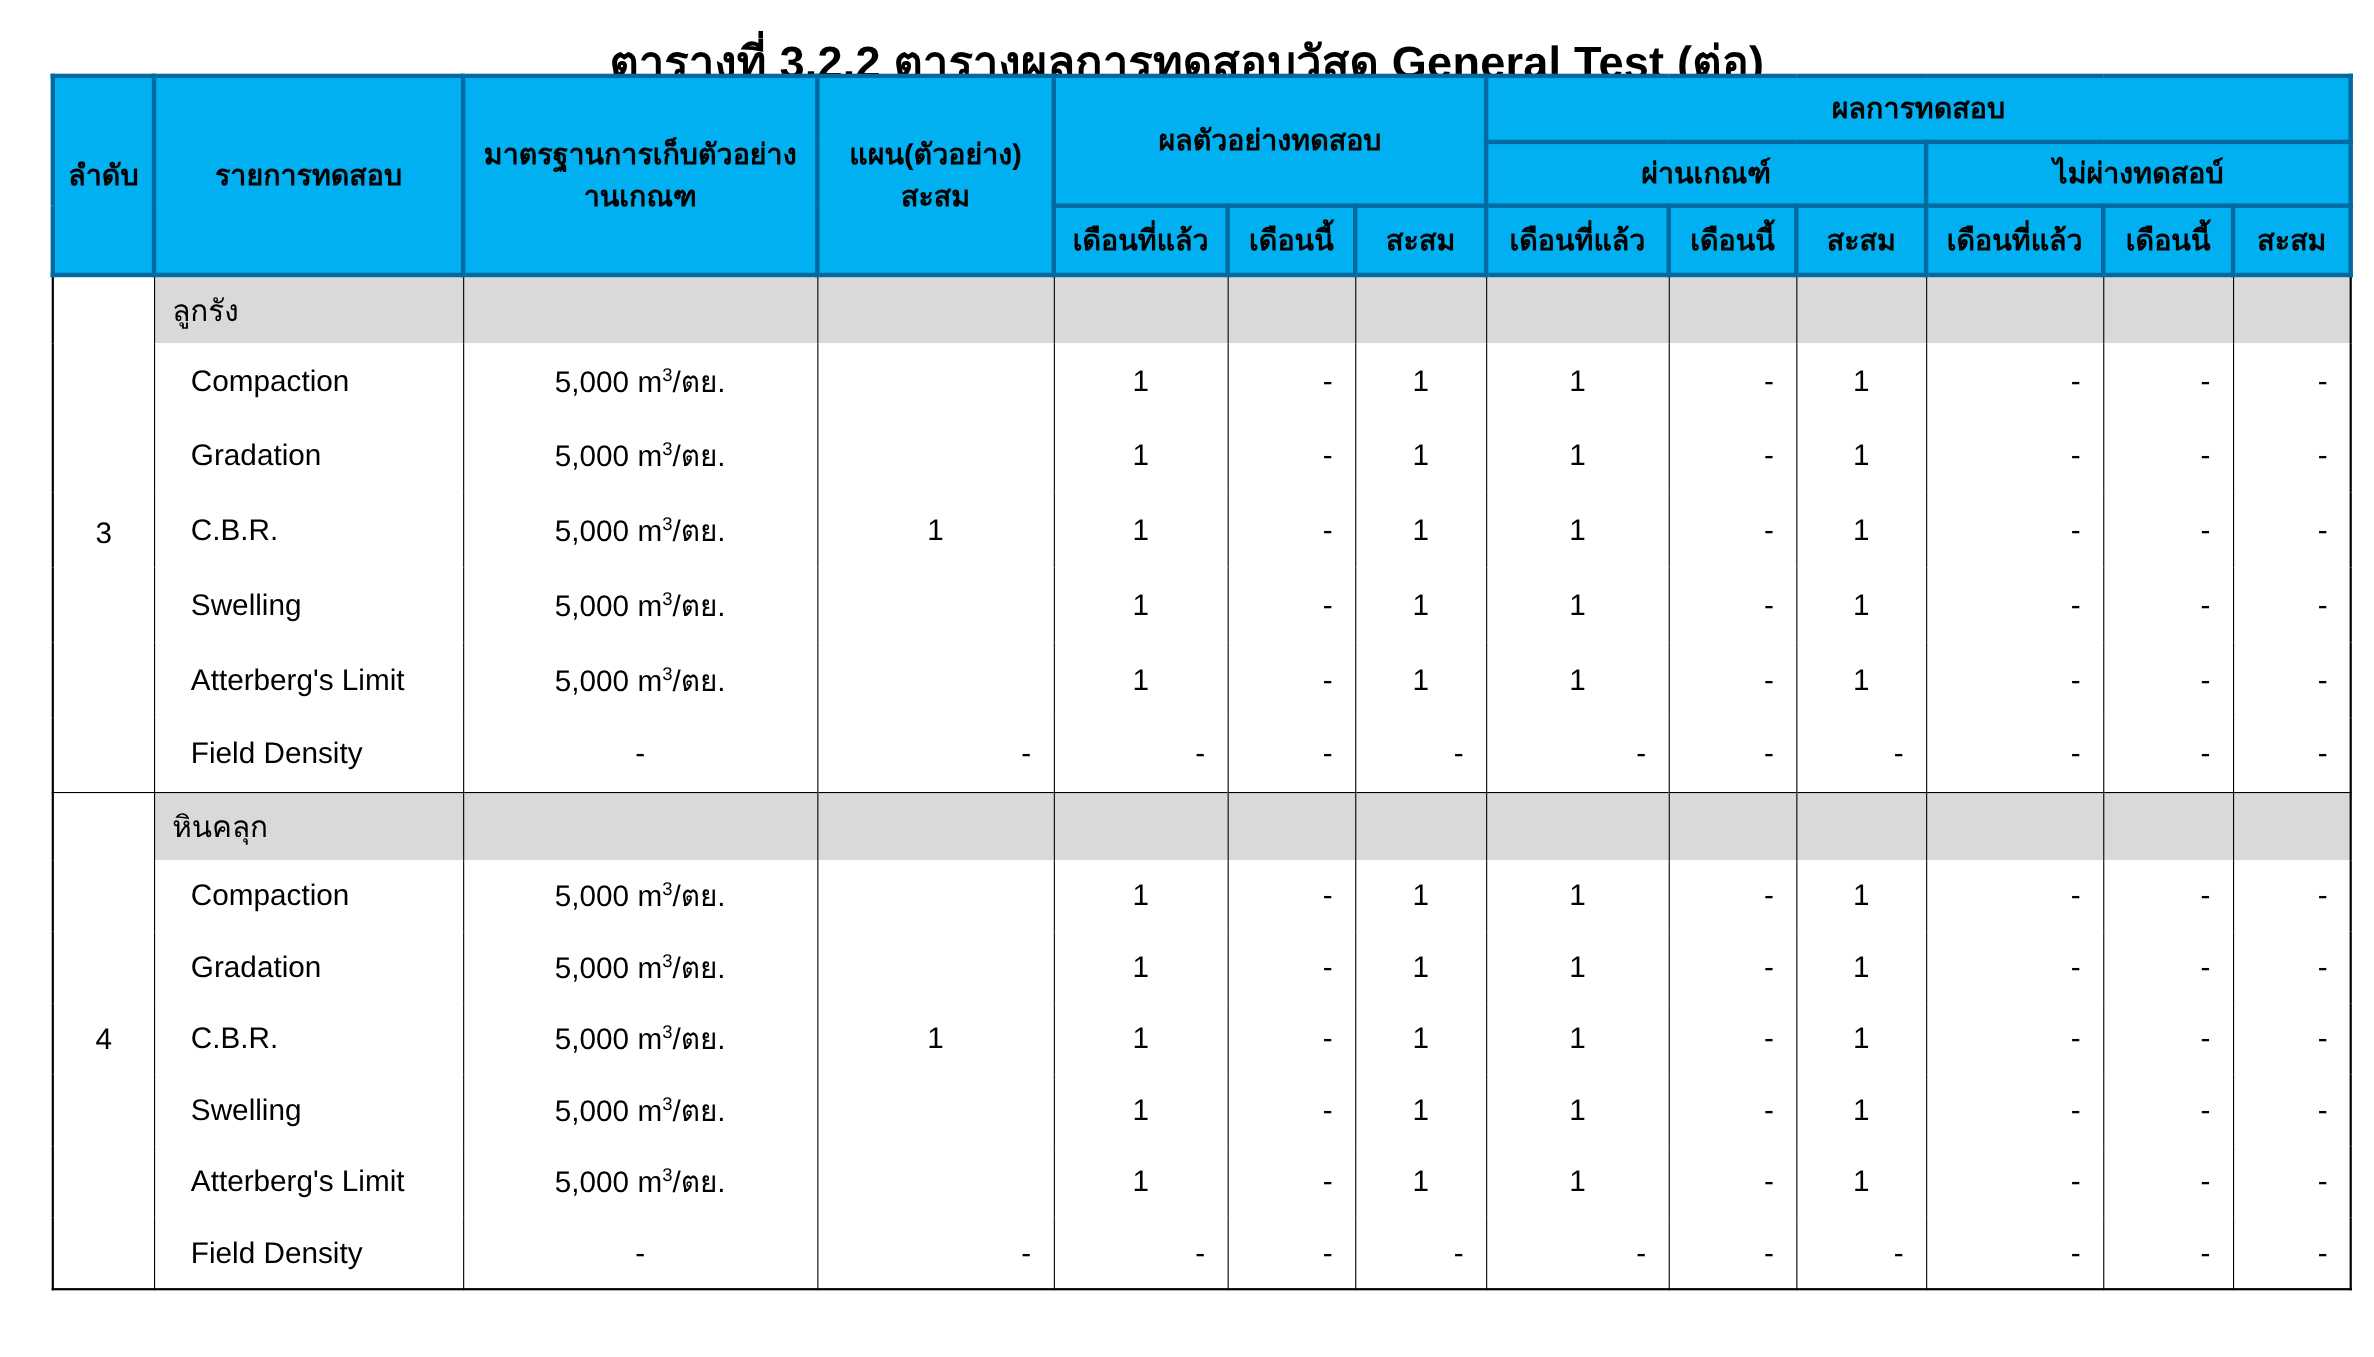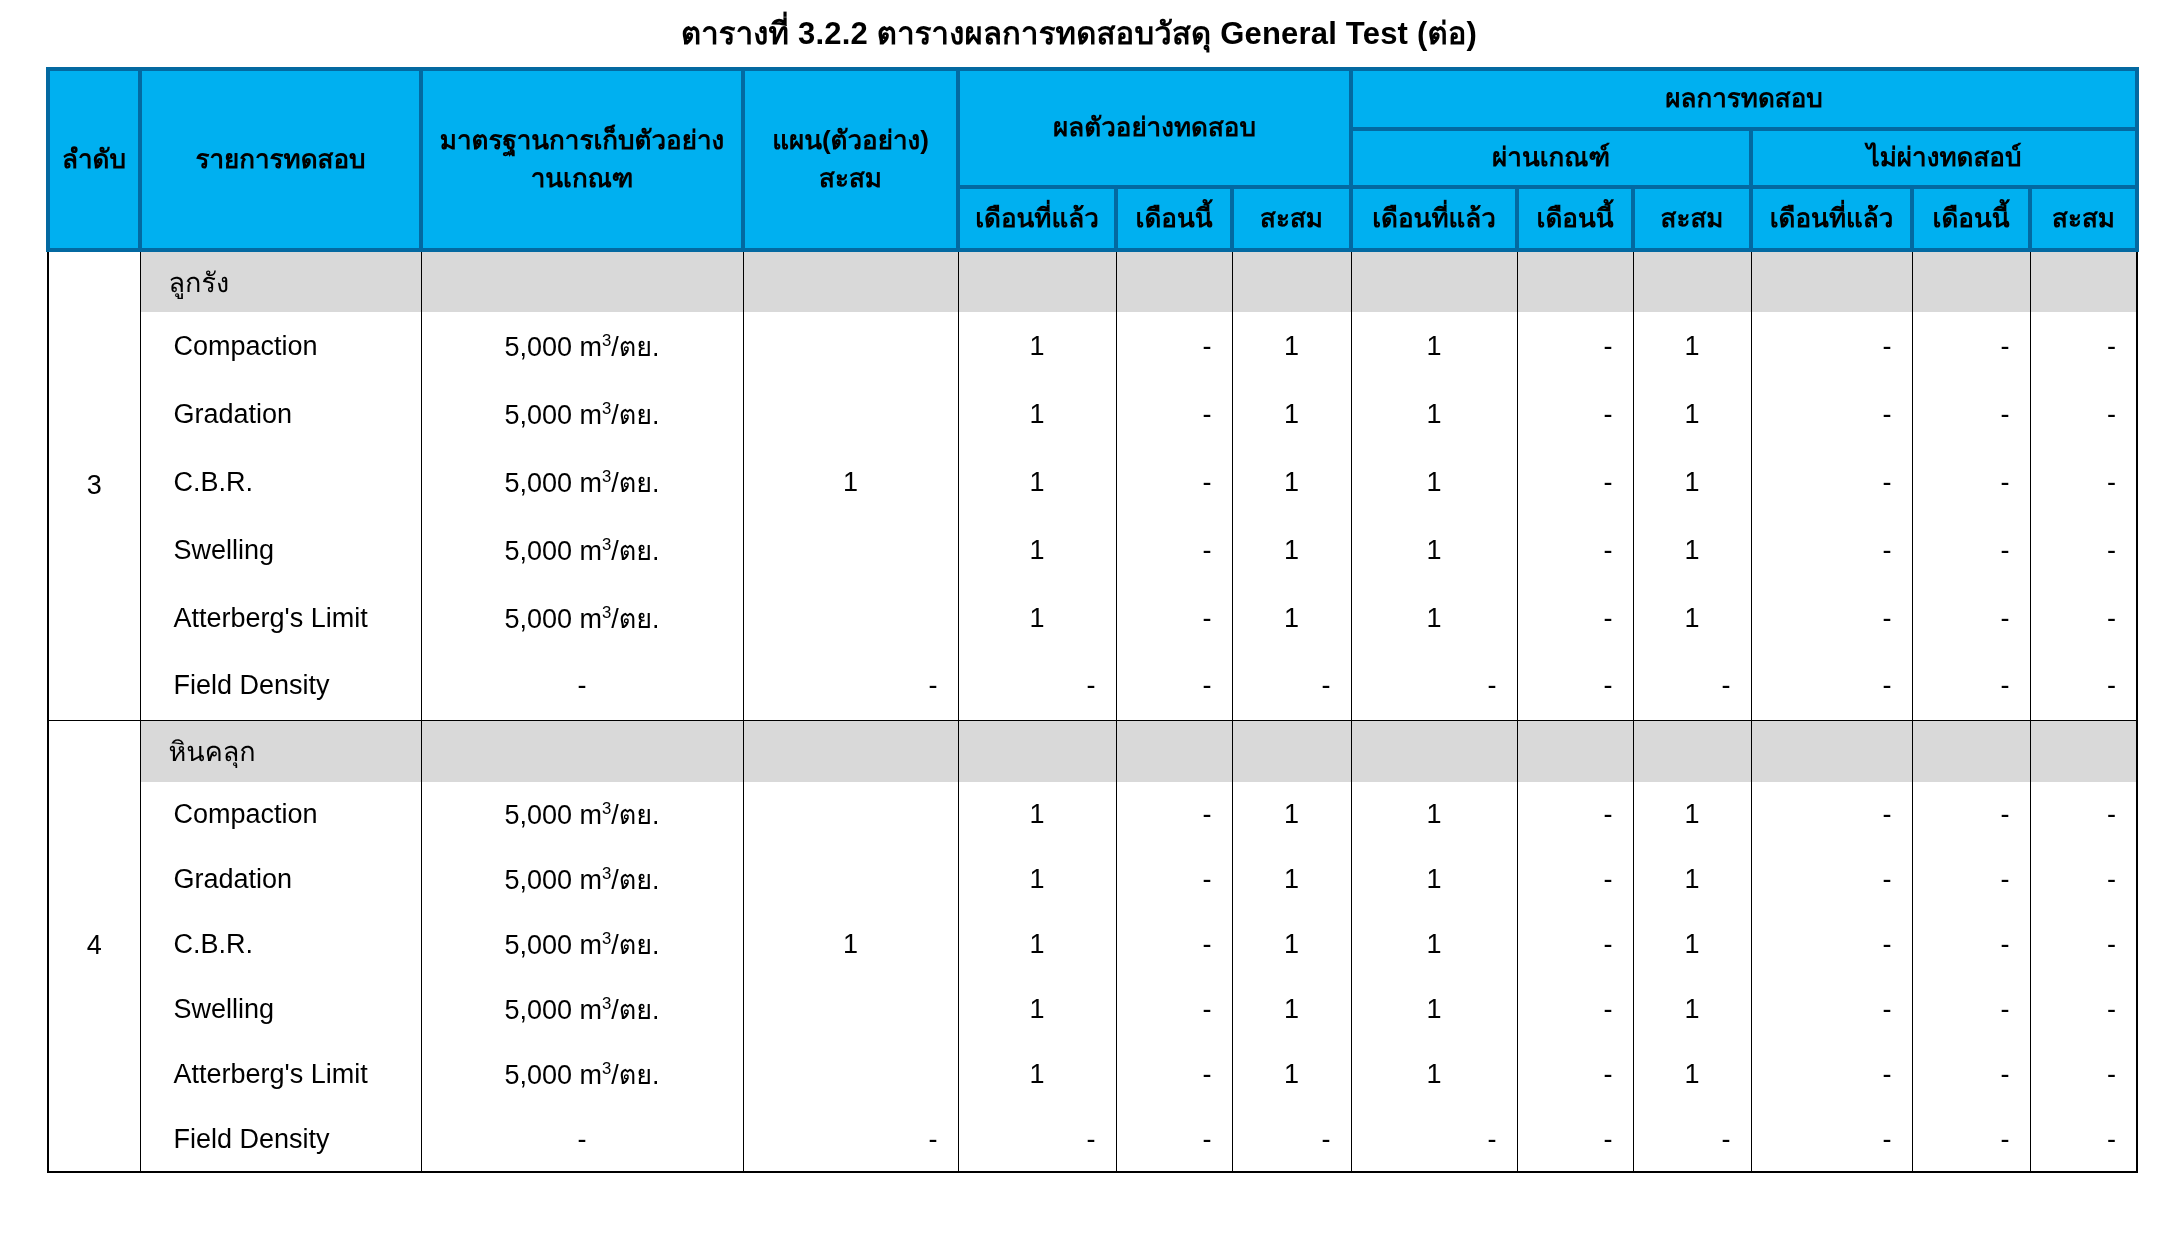--- a/index.html
+++ b/index.html
@@ -1,22 +1,22 @@
 <!DOCTYPE html>
 <html><head>
 <meta charset="utf-8">
 <style>
   html,body{margin:0;padding:0;background:#ffffff;}
   body{
     width:2158px;height:1234px;position:relative;overflow:hidden;
     font-family:"Liberation Sans","DejaVu Sans",sans-serif;color:#000;
   }
   .page-title{
-    position:absolute;top:8px;left:0;width:100%;text-align:center;
-    font-size:31px;font-weight:bold;letter-spacing:0.2px;
+    position:absolute;top:24px;left:0;width:100%;text-align:center;
+    font-size:41px;font-weight:bold;letter-spacing:0.2px;
   }
   table.main{
     position:absolute;left:46px;top:67px;width:2089px;
     border-collapse:collapse;table-layout:fixed;
     border:2px solid #000;
   }
   th{
     background:var(--header-bg,#00B0F0);
     border:4px solid #0369a1;
     font-size:26px;font-weight:bold;text-align:center;vertical-align:middle;
@@ -25,21 +25,21 @@
   td{
     border-left:1px solid #000;border-right:1px solid #000;
     border-top:none;border-bottom:none;
     font-size:27px;vertical-align:middle;padding:0;
     background:#fff;
   }
   tr.band-row > td{border-top:1px solid #000;}
   td.band{background:var(--band-bg,#D9D9D9);}
   td.no-cell{text-align:center;background:#fff;}
   td.test{text-align:left;padding-left:33px;}
-  td.material{text-align:left;padding-left:28px;margin-left:20px;}
+  td.material{text-align:left;padding-left:16px;margin-left:20px;}
   td.std{text-align:center;}
   td.num{text-align:center;}
   td.dash{text-align:right;padding-right:20px;}
   td.empty{}
   sup.cu{font-size:0.62em;vertical-align:super;line-height:0;}
   thead tr.h1{height:60px;}
   thead tr.h2{height:58px;}
   thead tr.h3{height:63px;}
   tr.band-row{height:62px;}
   tbody.g3 tr.body-row{height:68px;}

